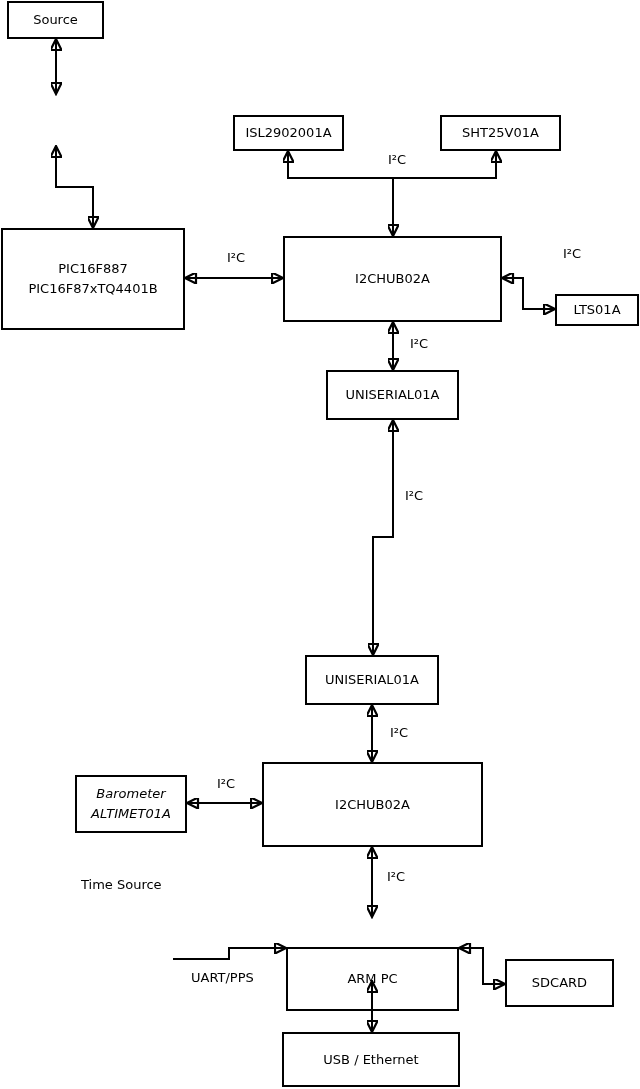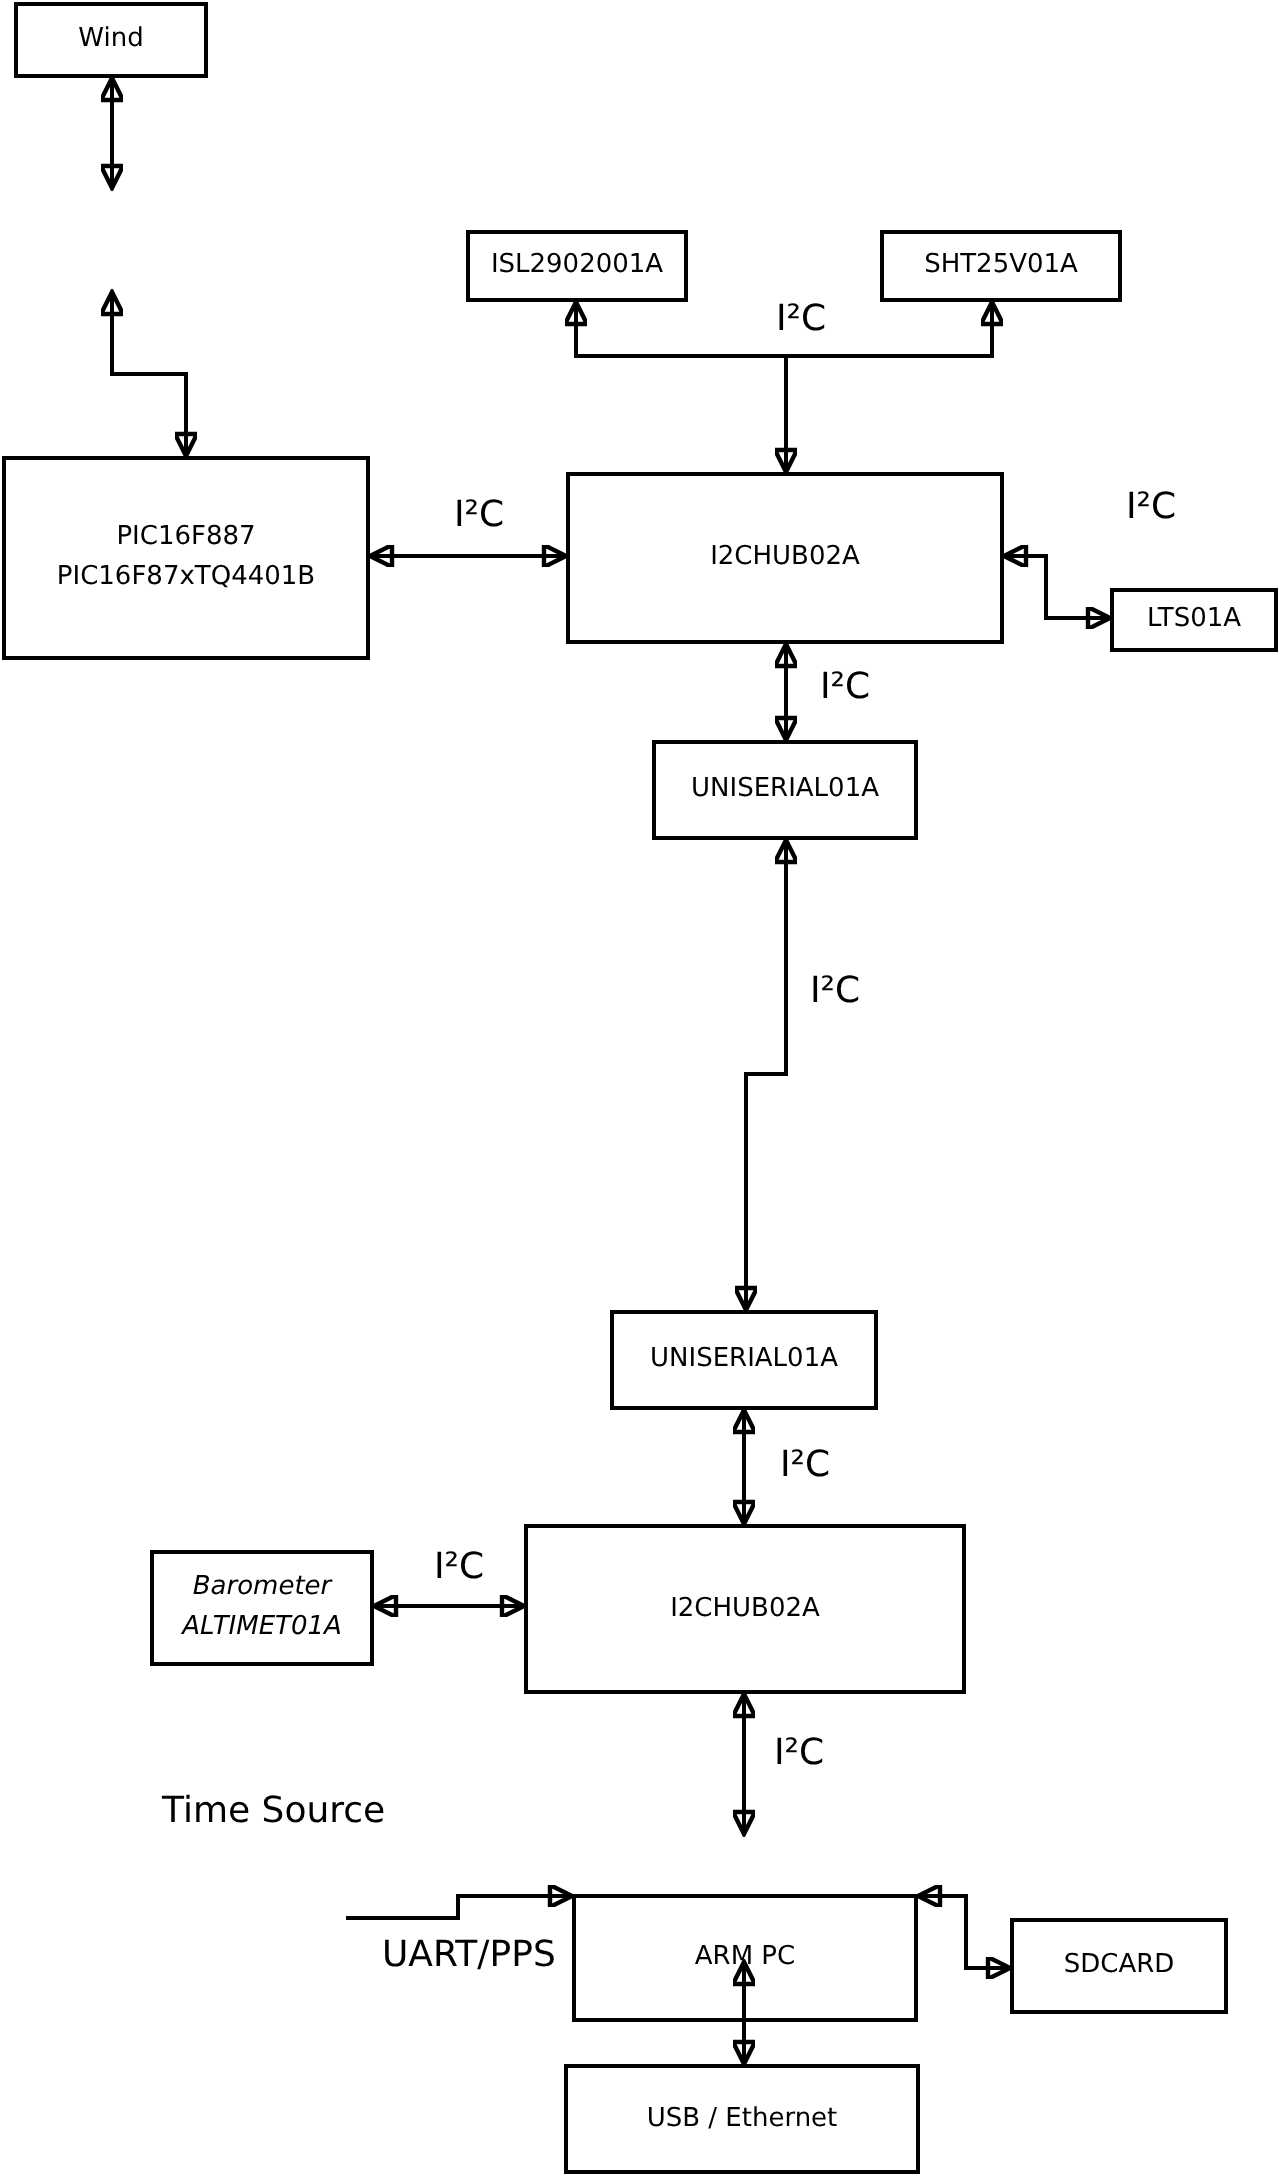--- a/index.html
+++ b/index.html
@@ -34,21 +34,21 @@
     text-align: center;
     z-index: 1;
   }
   .nlabel {
     font-size: 13px;
     line-height: 20px;
     white-space: pre-line;
   }
   .flabel {
     position: absolute;
-    font-size: 18px;
+    font-size: 13px;
     line-height: 14px;
     white-space: nowrap;
     z-index: 3;
   }
   
   #n-anemo { left: 7px;   top: 1px;    width: 97px;  height: 38px; }
   #n-wind  { left: 6px;   top: 94px;   width: 100px; height: 52px; }
   #n-pic   { left: 1px;   top: 228px;  width: 184px; height: 102px; }
   #n-isl   { left: 233px; top: 115px;  width: 111px; height: 36px; }
   #n-sht   { left: 440px; top: 115px;  width: 121px; height: 36px; }
@@ -64,30 +64,30 @@
   #n-usb   { left: 282px; top: 1032px; width: 178px; height: 55px; }
   
   #l-i2c-top  { left: 388px; top: 153px; }
   #l-i2c-pic  { left: 227px; top: 251px; }
   #l-i2c-lts  { left: 563px; top: 247px; }
   #l-i2c-uni1 { left: 410px; top: 337px; }
   #l-i2c-long { left: 405px; top: 489px; }
   #l-i2c-uni2 { left: 390px; top: 726px; }
   #l-i2c-baro { left: 217px; top: 777px; }
   #l-i2c-arm  { left: 387px; top: 870px; }
-  #l-time     { left: 81px;  top: 899px; }
+  #l-time     { left: 81px;  top: 878px; }
   #l-uart     { left: 191px; top: 971px; }
 </style>
 </head>
 <body>
 
 <div class="stage">
 
   <div class="node" id="n-anemo">
-    <span class="nlabel">Wind</span>
+    <span class="nlabel">Source</span>
   </div>
   <div class="node" id="n-pic">
     <span class="nlabel">PIC16F887
 PIC16F87xTQ4401B</span>
   </div>
   <div class="node" id="n-isl">
     <span class="nlabel">ISL2902001A</span>
   </div>
   <div class="node" id="n-sht">
     <span class="nlabel">SHT25V01A</span>

